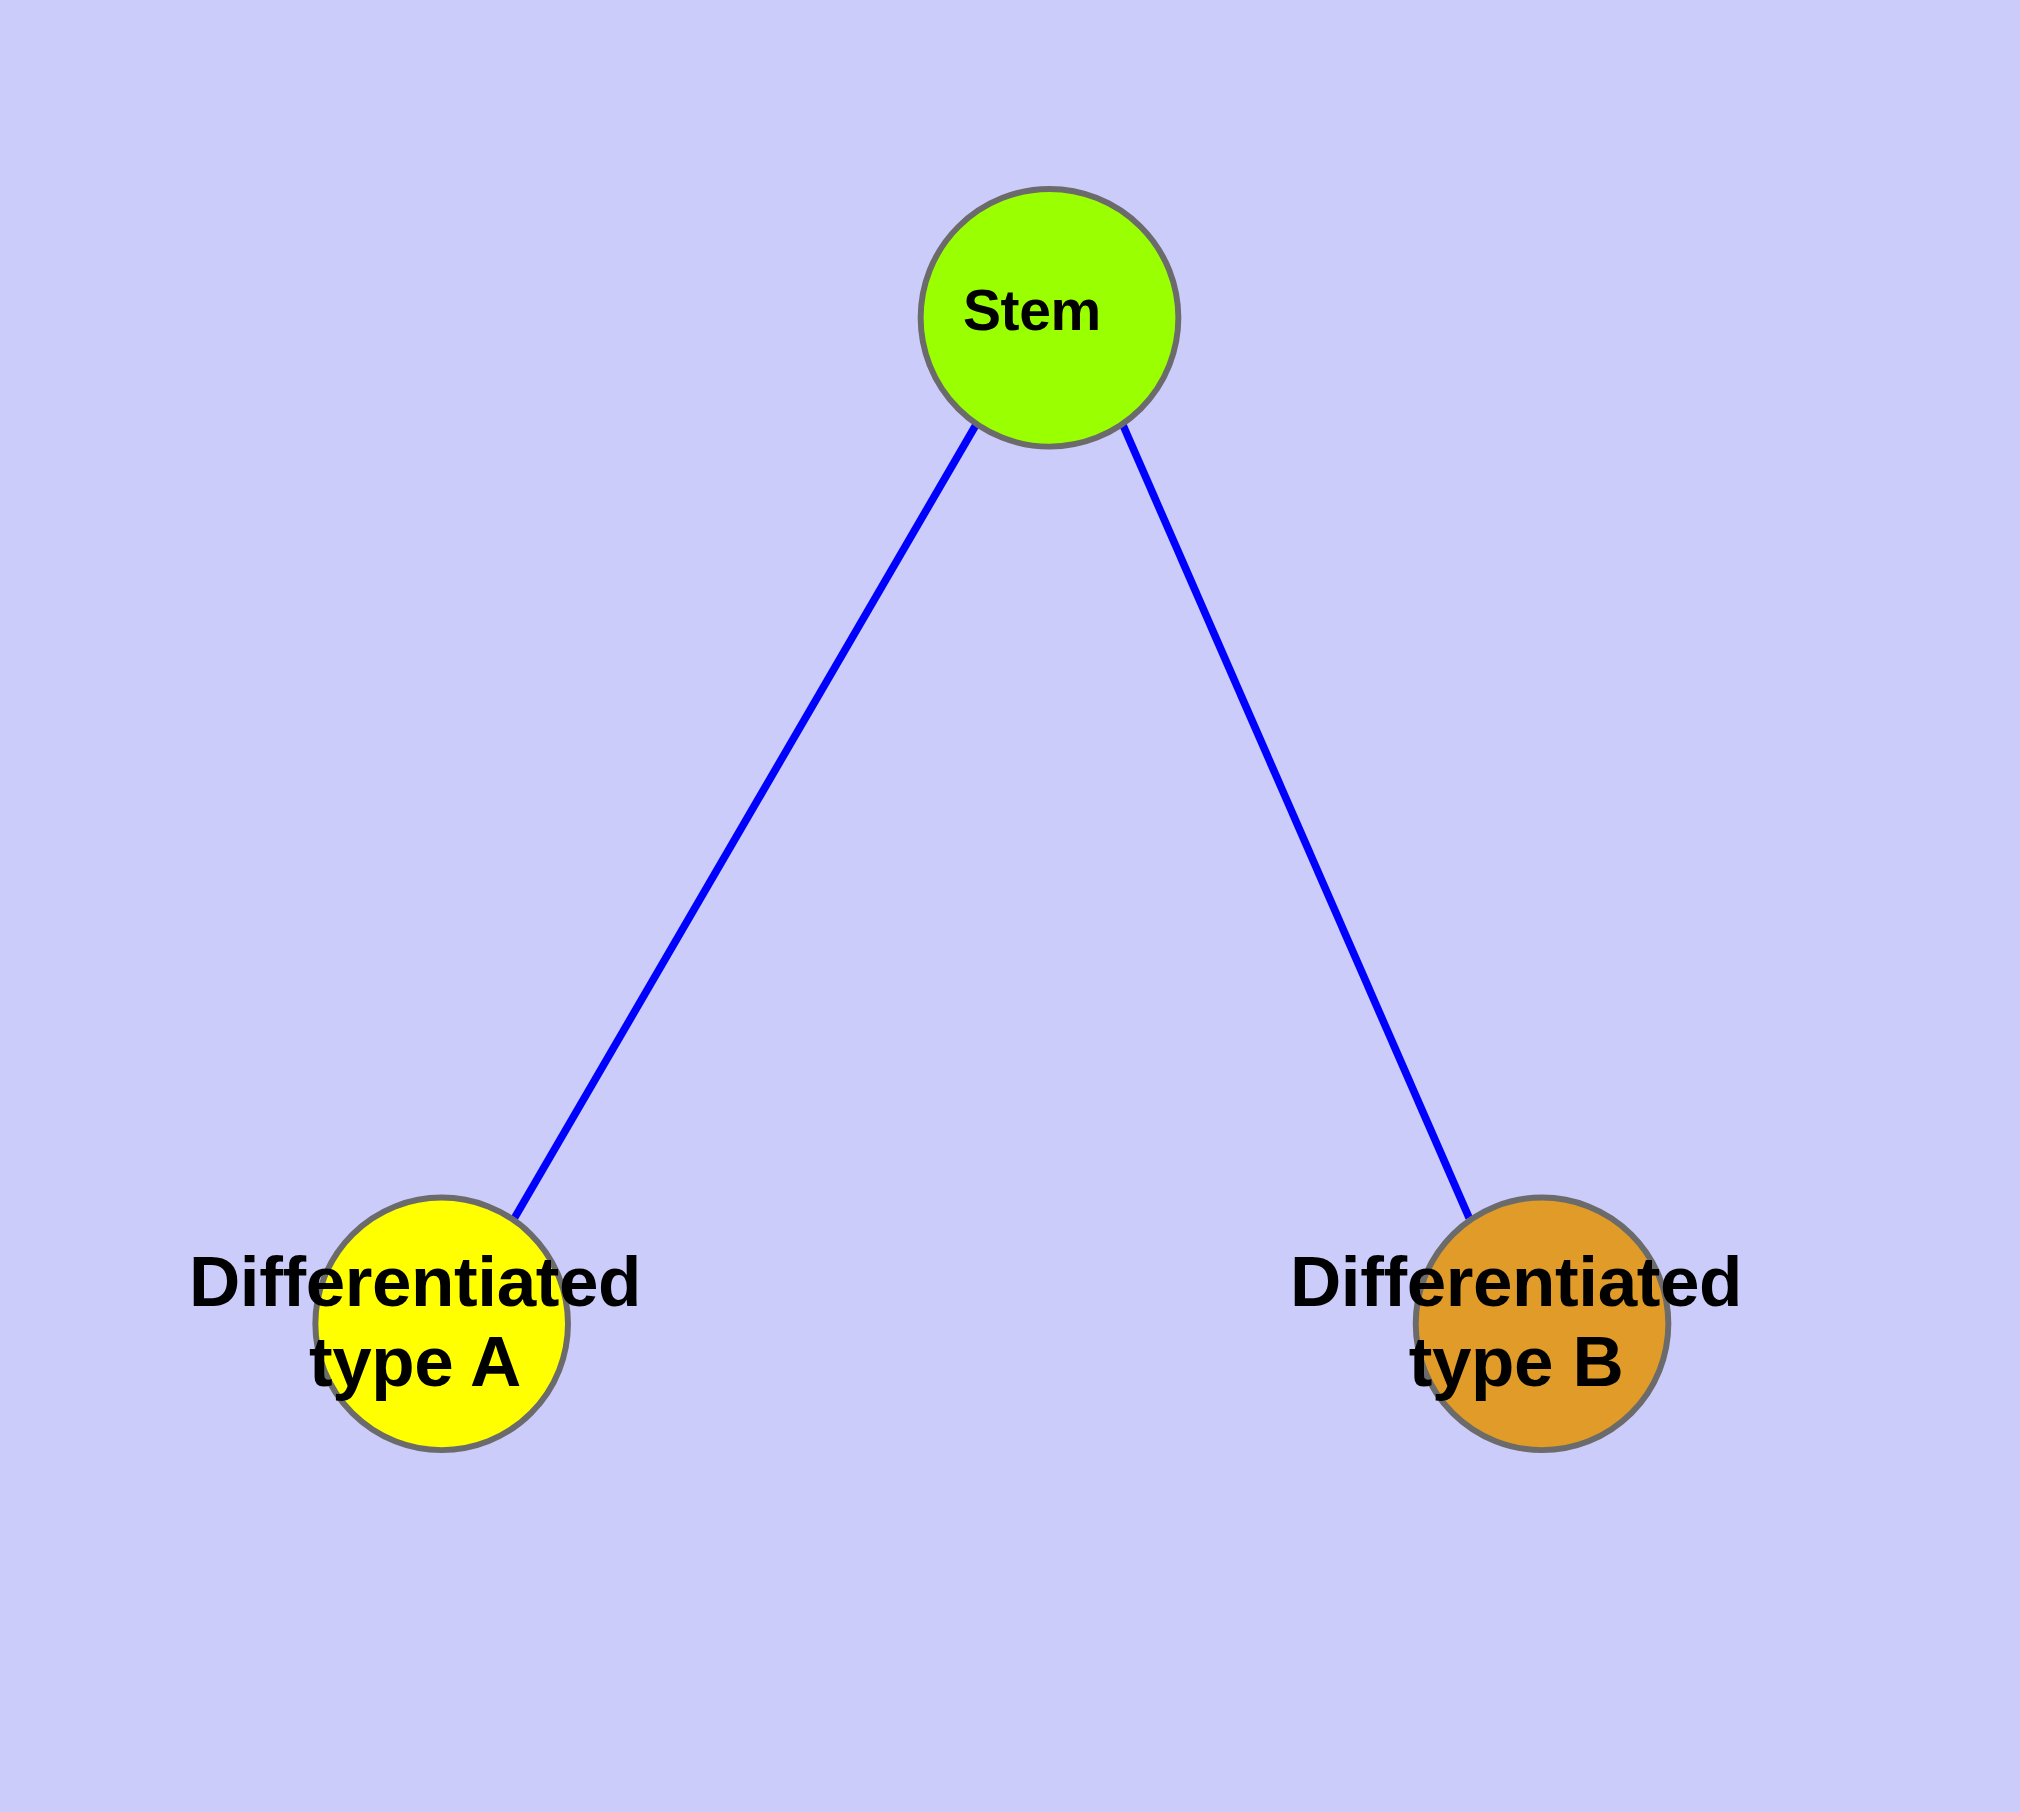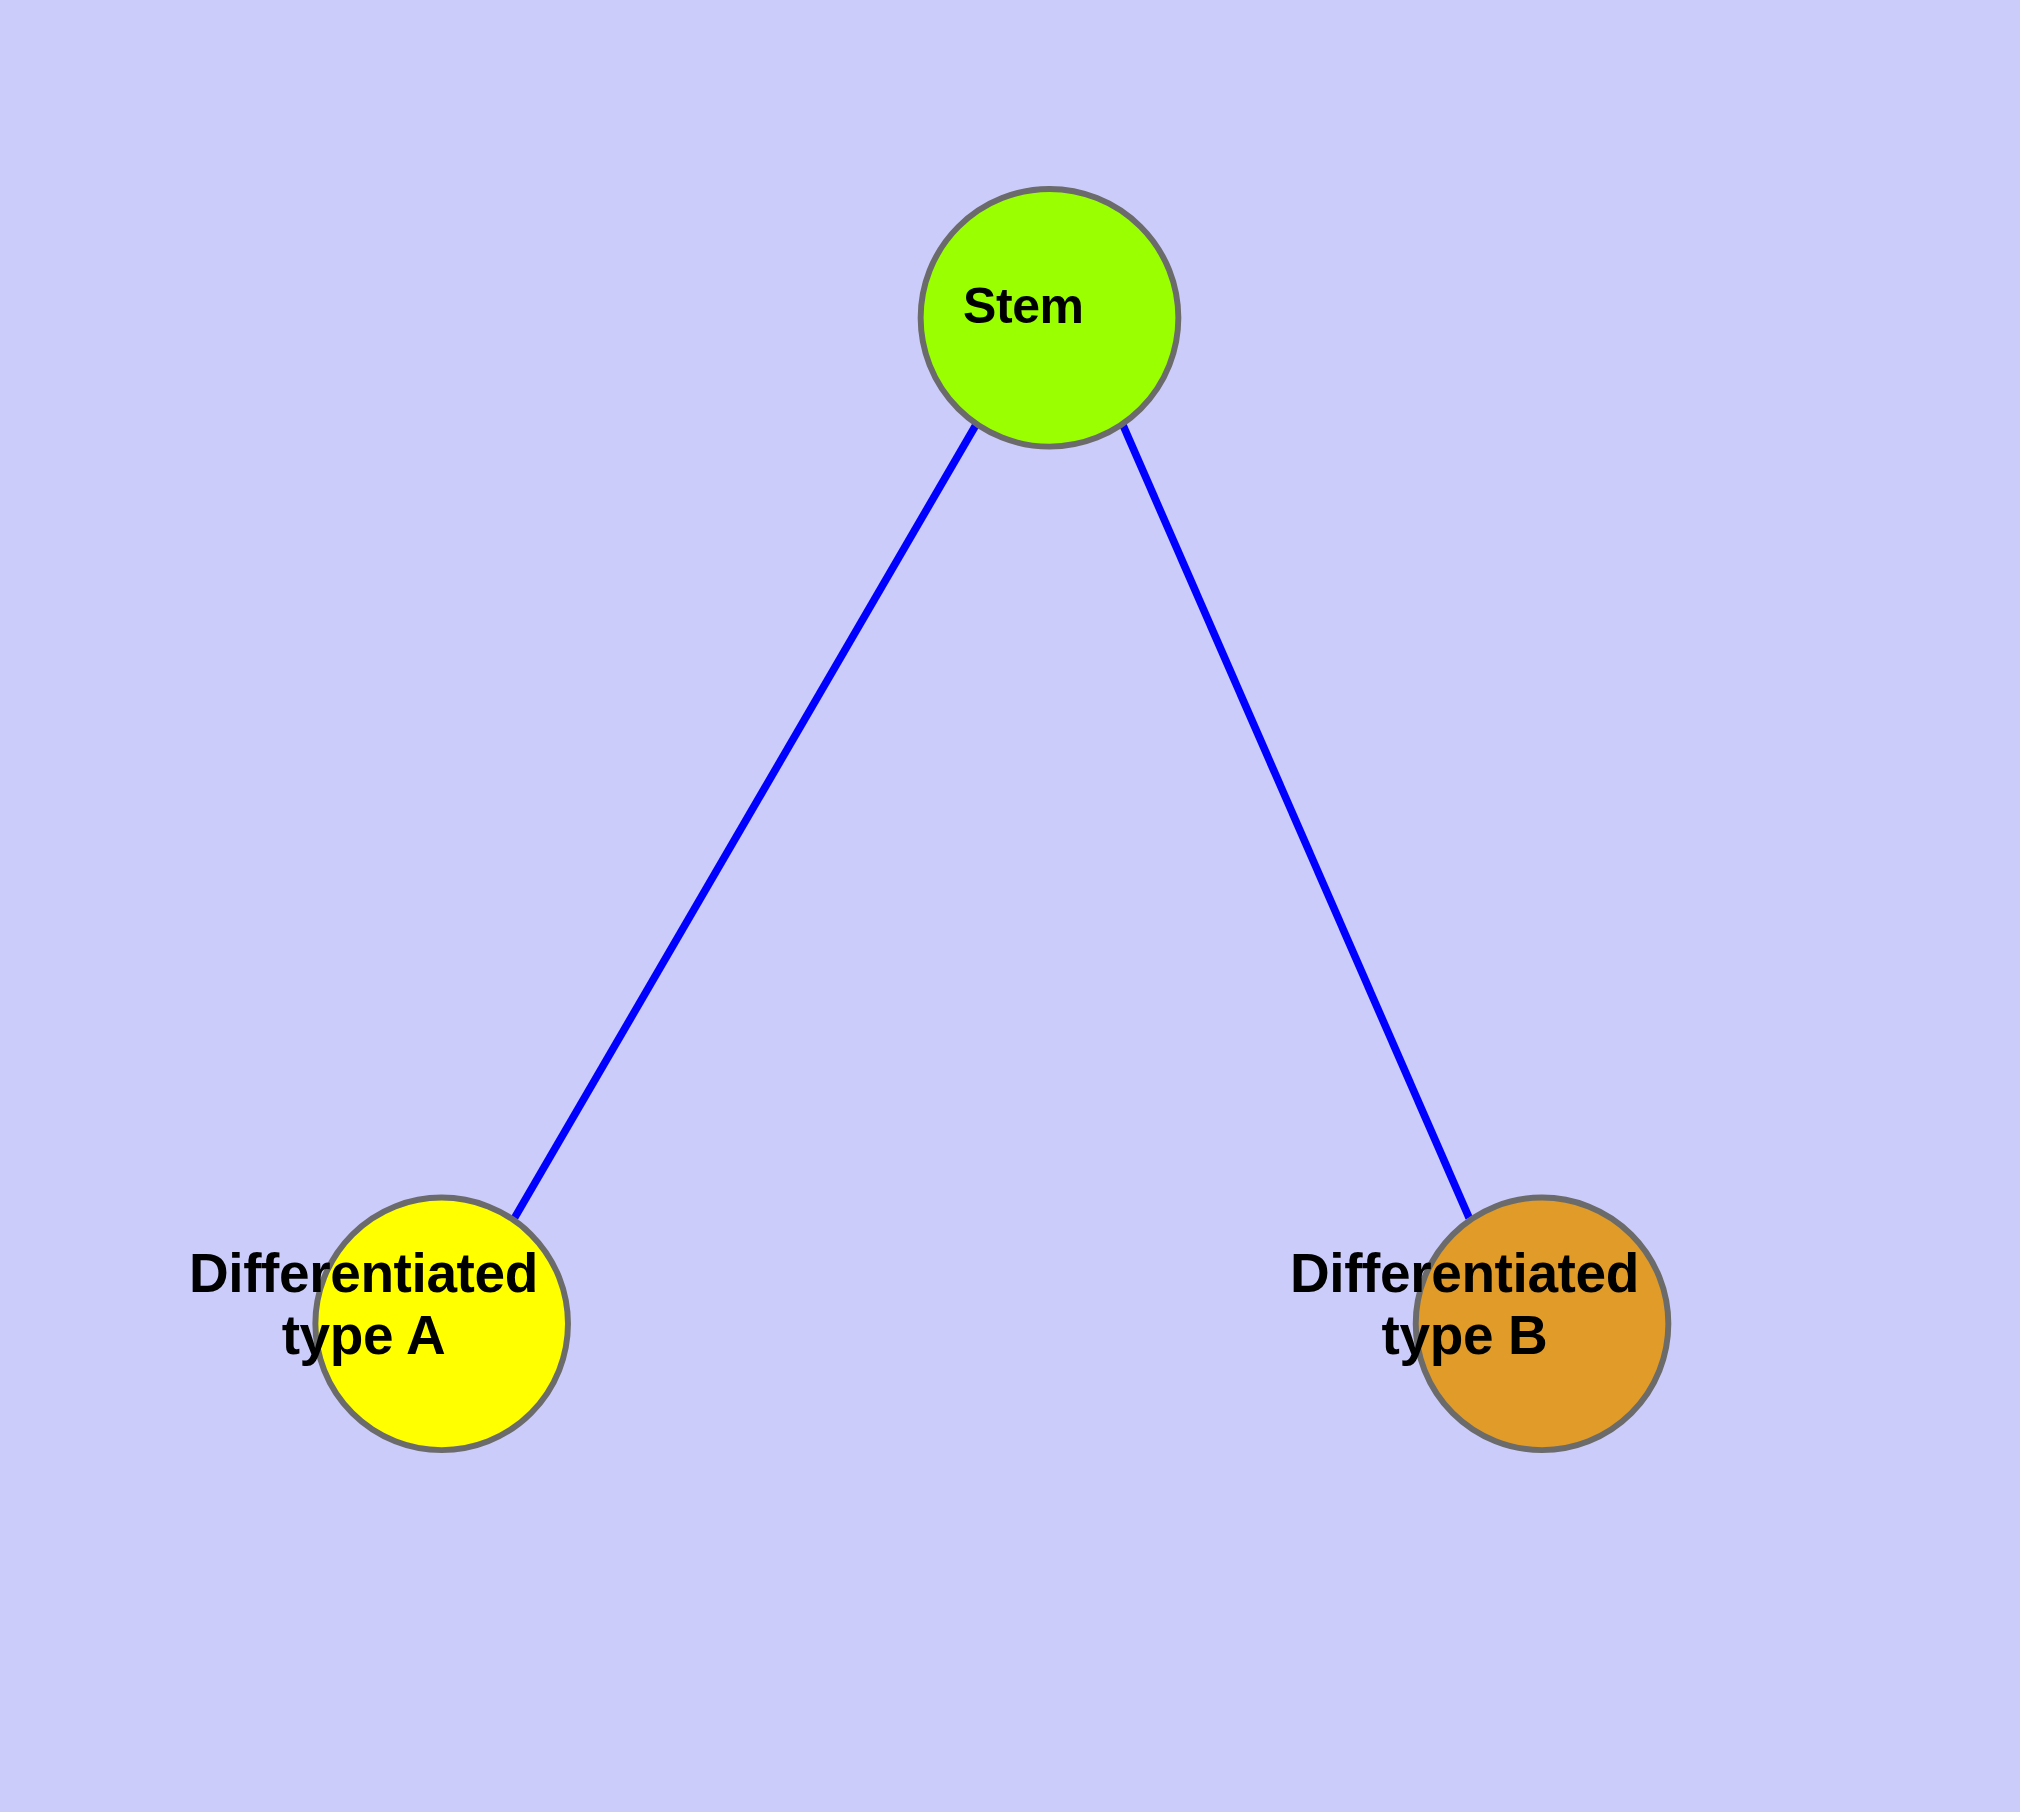--- a/index.html
+++ b/index.html
@@ -34,24 +34,24 @@
     position: absolute;
     color: #000000;
     font-weight: bold;
     text-align: center;
     line-height: 1.13;
     white-space: pre;
     pointer-events: none;
     letter-spacing: -0.4px;
   }
   .label-stem {
-    font-size: 50px;
+    font-size: 57px;
   }
   .label-leaf {
-    font-size: 55px;
+    font-size: 71px;
   }
 </style>
 </head>
 <body>
 
 <div id="canvas" style="width: 2021px; height: 1812px; background: rgb(204, 204, 250);">
 
   <svg id="graph-svg" viewBox="0 0 2384 2138" preserveAspectRatio="none" style="width: 2021px; height: 1812px;">
     <g id="edges-group">
         <line x1="1152" y1="500" x2="607" y2="1437" stroke="#0000ff" stroke-width="9" class="edge-line"></line>

